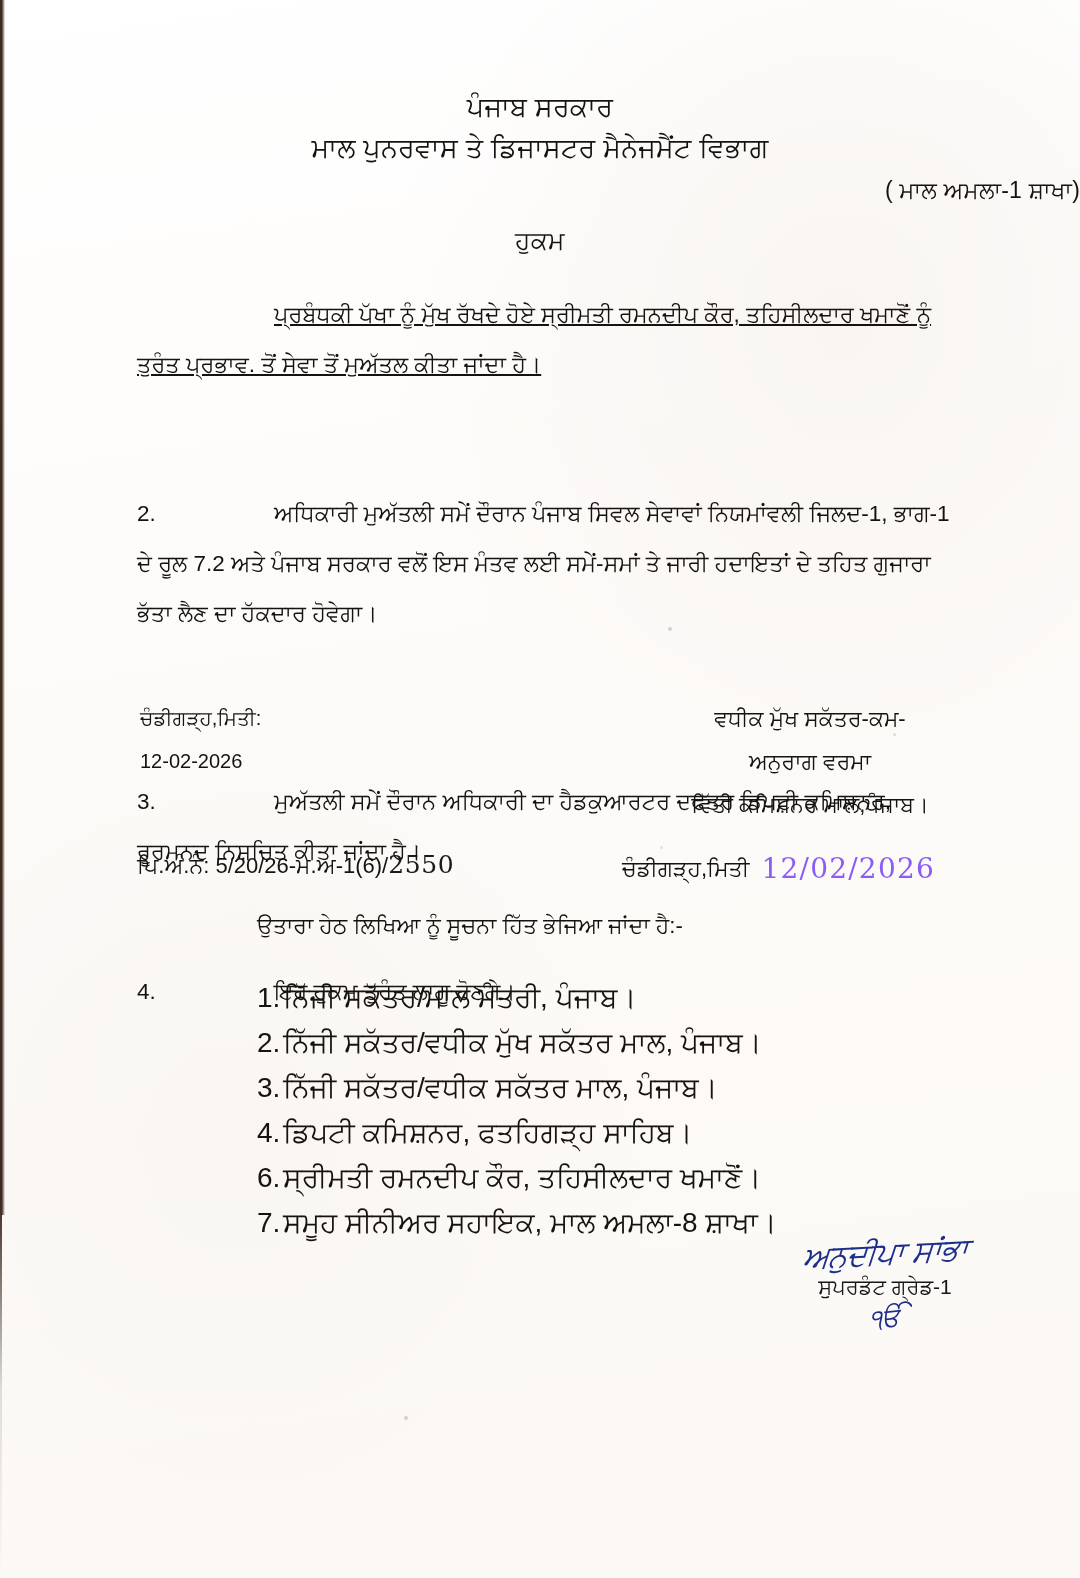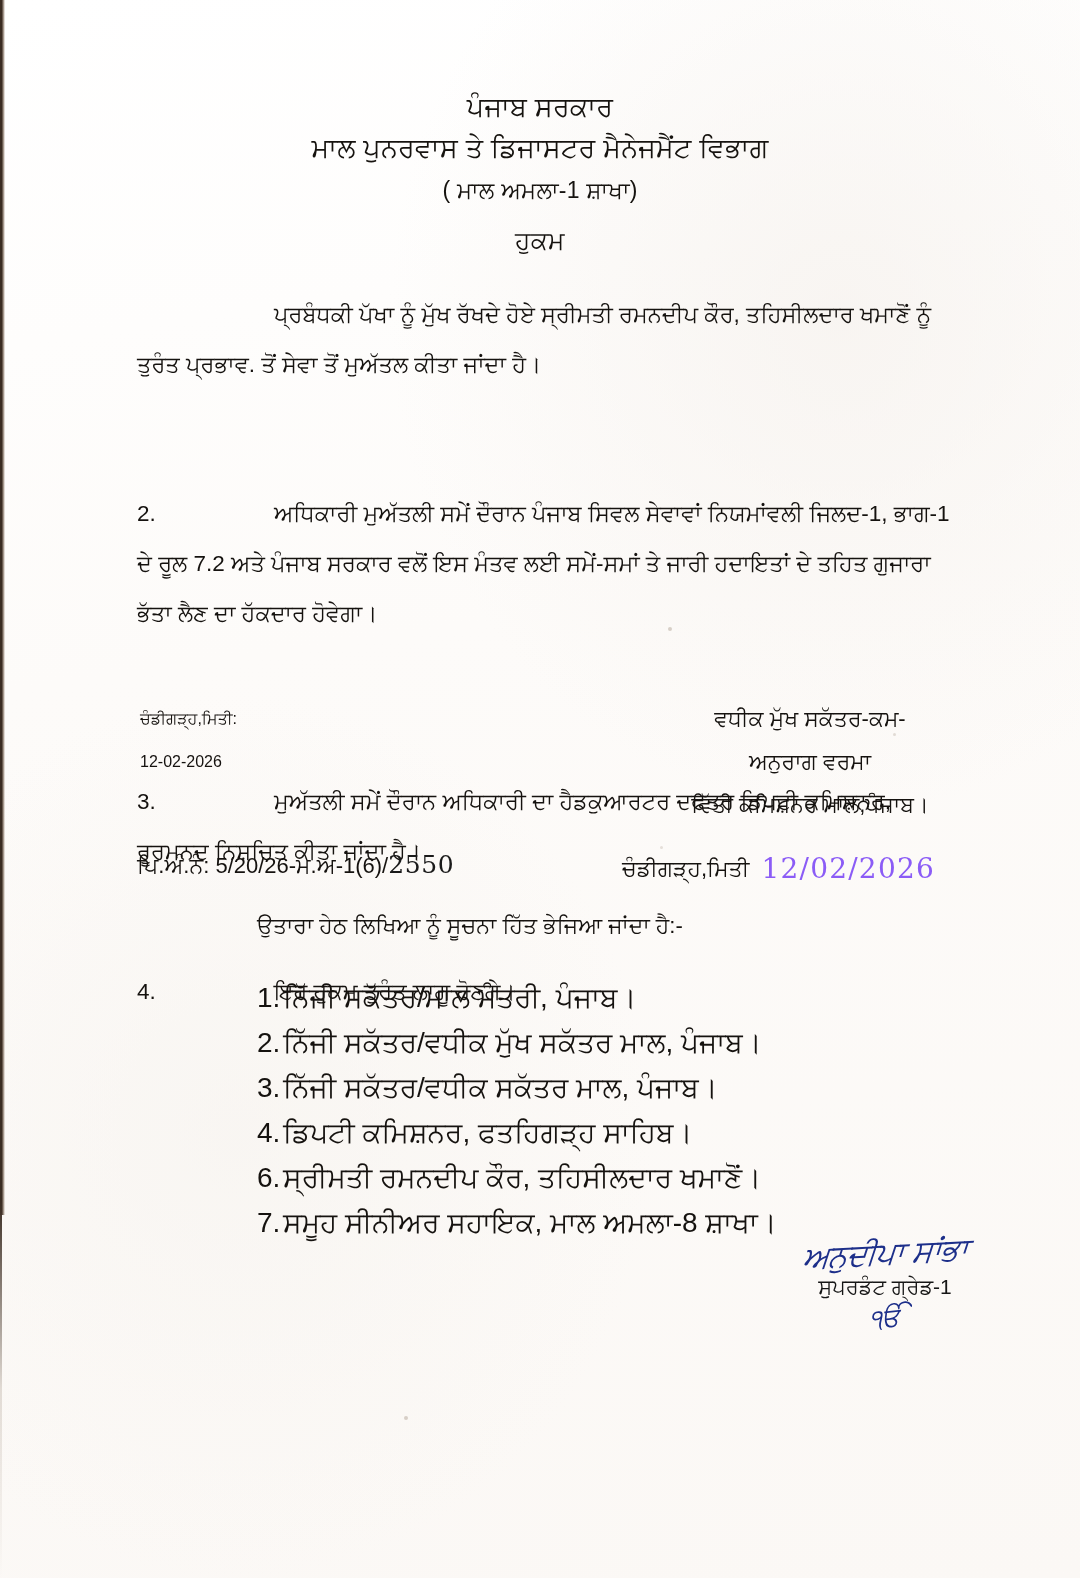--- a/index.html
+++ b/index.html
@@ -73,21 +73,21 @@
     width: 1080px;
     text-align: center;
   }
   .lh-line {
     display: block;
     color: #16130f;
     letter-spacing: .2px;
   }
   .lh-1 { font-size: 27px; line-height: 38px; }
   .lh-2 { font-size: 27px; line-height: 44px; }
-  .lh-3 { font-size: 23px; line-height: 40px; }
+  .lh-3 { font-size: 23px; line-height: 40px; text-align: right; }
 
   .order-title {
     position: absolute;
     left: 0;
     top: 226px;
     width: 1080px;
     text-align: center;
     font-size: 25px;
     letter-spacing: .3px;
   }
@@ -106,34 +106,34 @@
     margin: 0;
   }
   .para .num {
     position: absolute;
     left: 0;
     top: 0;
   }
   .para .txt {
     display: block;
   }
-  .indent-first { text-indent: 137px; }
+  .indent-first { text-indent: 137px; text-decoration: underline; }
   .indent-num   { text-indent: 137px; }
 
   #para-1 { top: 290px; }
   #para-2 { top: 389px; }
   #para-3 { top: 527px; }
   #para-4 { top: 617px; }
 
   
   .place-block {
     position: absolute;
     left: 140px;
     top: 697px;
-    font-size: 16px;
+    font-size: 20px;
     line-height: 43px;
   }
   .sign-block {
     position: absolute;
     left: 600px;
     top: 697px;
     width: 420px;
     text-align: center;
     font-size: 22px;
     line-height: 43px;

